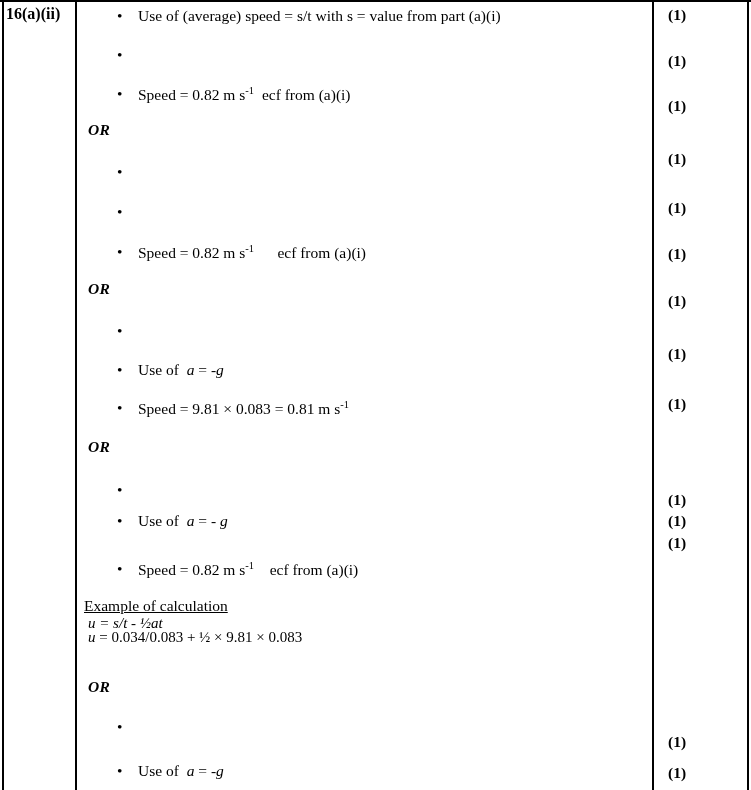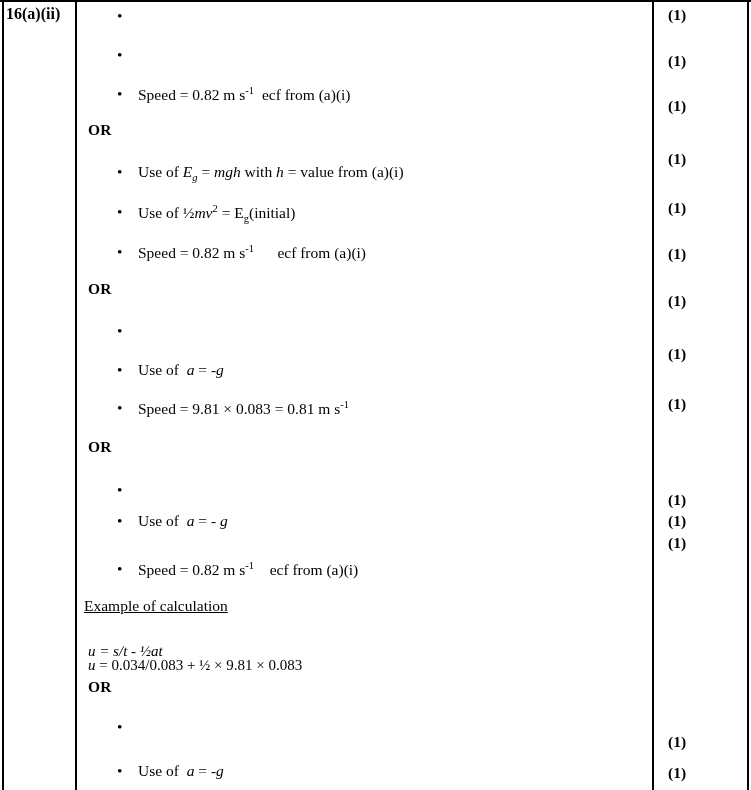--- a/index.html
+++ b/index.html
@@ -5,60 +5,59 @@
   html,body{margin:0;padding:0;background:#ffffff;}
   .page{
     position:relative;width:751px;height:790px;background:#ffffff;color:#000;
     font-family:"Liberation Serif","DejaVu Serif",serif;font-size:15.5px;overflow:hidden;
   }
   .vline{position:absolute;top:0;bottom:0;width:2px;background:#000;}
   .hline{position:absolute;left:0;width:751px;height:2px;background:#000;}
   .qnum{position:absolute;left:6px;top:5px;font-weight:bold;font-size:16px;}
   .row{position:absolute;left:138px;width:502px;line-height:1.25;}
   .bullet-glyph{position:absolute;left:-21px;top:0;}
-  .or{position:absolute;left:88px;font-weight:bold;letter-spacing:0.3px;}
+  .or{position:absolute;left:88px;font-weight:bold;letter-spacing:0.3px;font-style:italic;}
   .example{position:absolute;left:84px;text-decoration:underline;}
-  .calc{position:absolute;left:88px;font-size:15px;line-height:1.2;margin-top:28px;}
+  .calc{position:absolute;left:88px;font-size:15px;line-height:1.2;}
   .mark{position:absolute;left:668px;font-weight:bold;}
   sup{font-size:0.68em;}
   sub{font-size:0.68em;}
 </style>
 </head>
 <body>
 
 <div class="page">
 
   <div class="hline" style="top:0"></div>
   <div class="vline" style="left:2px"></div>
   <div class="vline" style="left:75px"></div>
   <div class="vline" style="left:652px"></div>
   <div class="vline" style="left:747px"></div>
 
   <div class="qnum">16(a)(ii)</div>
 
   <div class="row" style="top:6px">
     <span class="bullet-glyph">•</span>
+    <span>Use of (average) speed = s/t with s = value from part (a)(i)</span>
   </div>
   <div class="row" style="top:45px">
     <span class="bullet-glyph">•</span>
   </div>
   <div class="row" style="top:84px">
     <span class="bullet-glyph">•</span>
     <span>Speed = 0.82 m s<sup>-1</sup>&nbsp; ecf from (a)(i)</span>
   </div>
 
   <div class="or" style="top:121px">OR</div>
 
   <div class="row" style="top:162px">
     <span class="bullet-glyph">•</span>
-    <span>Use of <i>E<sub>g</sub></i> = <i>mgh</i> with <i>h</i> = value from (a)(i)</span>
   </div>
   <div class="row" style="top:202px">
     <span class="bullet-glyph">•</span>
-    <span>Use of ½<i>mv</i><sup>2</sup> = E<sub>g</sub>(initial)</span>
   </div>
   <div class="row" style="top:242px">
     <span class="bullet-glyph">•</span>
     <span>Speed = 0.82 m s<sup>-1</sup>&nbsp;&nbsp;&nbsp;&nbsp;&nbsp; ecf from (a)(i)</span>
   </div>
 
   <div class="or" style="top:280px">OR</div>
 
   <div class="row" style="top:321px">
     <span class="bullet-glyph">•</span>

